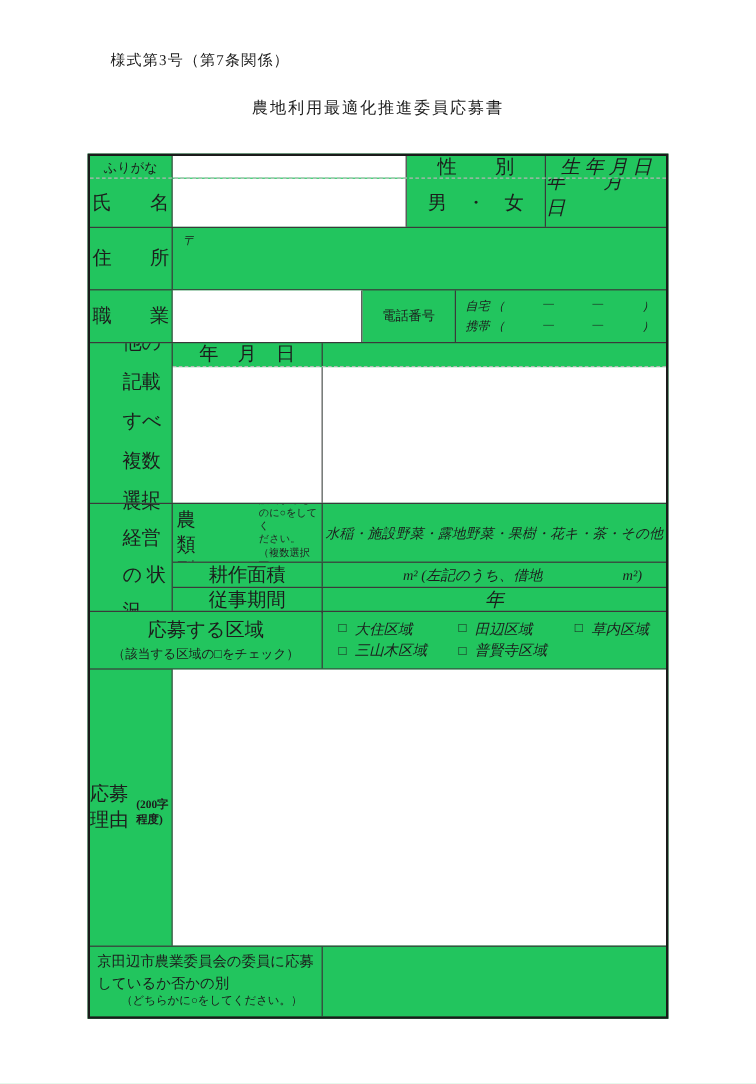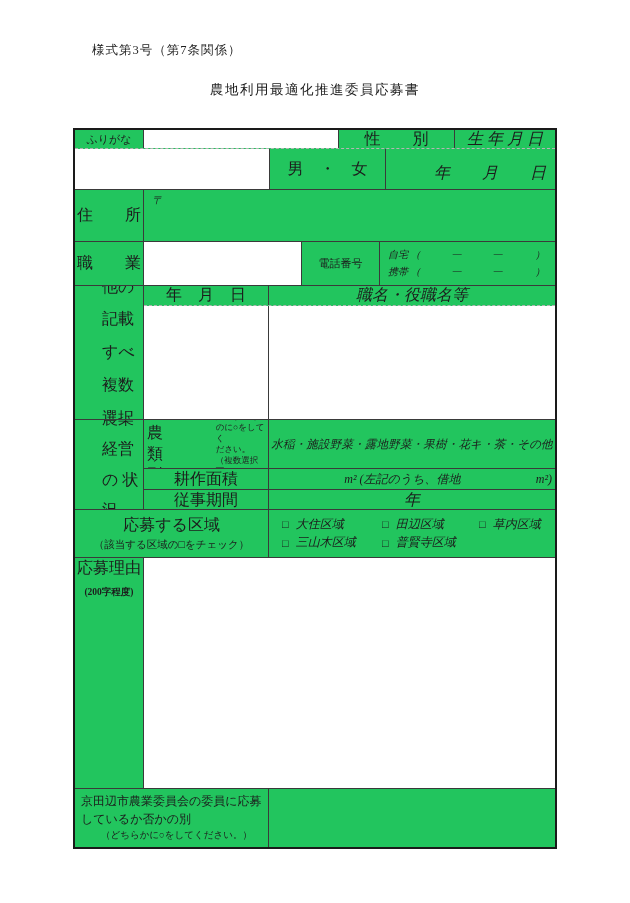--- a/index.html
+++ b/index.html
@@ -68,30 +68,30 @@
   .farm-type { height:48px; flex:0 0 48px; }
   .farm-area { height:21px; flex:0 0 21px; }
   .farm-period { flex:1 1 auto; }
 
   .type-head { flex-direction:row; justify-content:flex-end; padding:2px 3px;gap:40px; }
   .type-note { font-size:8.5px; line-height:1.3; text-align:left; width:100%; padding-left:2px; color:#222; }
   .type-options { font-size:11.5px; letter-spacing:0.2px; }
 
   .area-value { justify-content:flex-start; padding:0; }
   .area-main { flex:1 1 auto; text-align:center; font-size:12px; }
-  .area-suffix { flex:0 0 auto; padding-right:3px; font-size:12px; }
+  .area-suffix { flex:0 0 auto; padding-right:20px; font-size:12px; }
 
   .region-label { flex-direction:column; justify-content:space-evenly; padding:3px 0; }
   .region-note { font-size:10.5px; }
   .region-opts { flex-direction:column; justify-content:space-evenly; align-items:stretch; padding:4px 0; }
   .opt-row { display:grid; grid-template-columns:100px 97px auto; padding-left:13px; font-size:12px; }
   .opt { display:flex; align-items:center; }
   .opt .cb { margin-right:7px; font-size:11px; }
 
-  .reason-label { flex-direction:column; justify-content:flex-start; }
+  .reason-label { flex-direction:row; justify-content:flex-start; }
   .reason-note { font-size:9.5px; margin-top:7px;font-weight:bold; }
 
   .final-label { flex-direction:column; align-items:flex-start; justify-content:center;
                  padding:4px 6px; font-size:12px; line-height:1.45; }
   .final-note { font-size:9.5px; margin-left:20px; margin-top:1px; }
 </style>
 </head>
 <body>
 
 <div class="page">
@@ -102,20 +102,21 @@
   <div class="form-table">
 
     <div class="row first r-kana">
       <div class="cell w69 kana-label">ふりがな</div>
       <div class="cell w195 blank"></div>
       <div class="cell w116 fs12">性　　別</div>
       <div class="cell grow last fs12">生 年 月 日</div>
     </div>
 
     <div class="row dashed r-name">
+      <div class="cell w69 fs12">氏　　名</div>
       <div class="cell w195 blank"></div>
       <div class="cell w116 fs12">男　・　女</div>
       <div class="cell grow last fs12 birth-format">年　　月　　日</div>
     </div>
 
     <div class="row r-addr">
       <div class="cell w69 fs12">住　　所</div>
       <div class="cell grow last addr-value">
         <span>〒</span>
       </div>
@@ -143,21 +144,20 @@
 
     <div class="row sec-career">
       <div class="cell w69 v-stack fs12">
         <div class="line">その他の</div>
         <div class="line">記載すべ</div>
         <div class="line">複数選択可</div>
       </div>
       <div class="sec-right">
         <div class="sub-row career-head">
           <div class="cell w125 fs12">年　月　日</div>
-          <div class="cell grow last fs12">職名・役職名等</div>
         </div>
         <div class="sub-row career-body dashed-top">
           <div class="cell w125 blank"></div>
           <div class="cell grow last blank"></div>
         </div>
       </div>
     </div>
 
     <div class="row sec-farm">
       <div class="cell w69 v-stack farm-label fs12">

